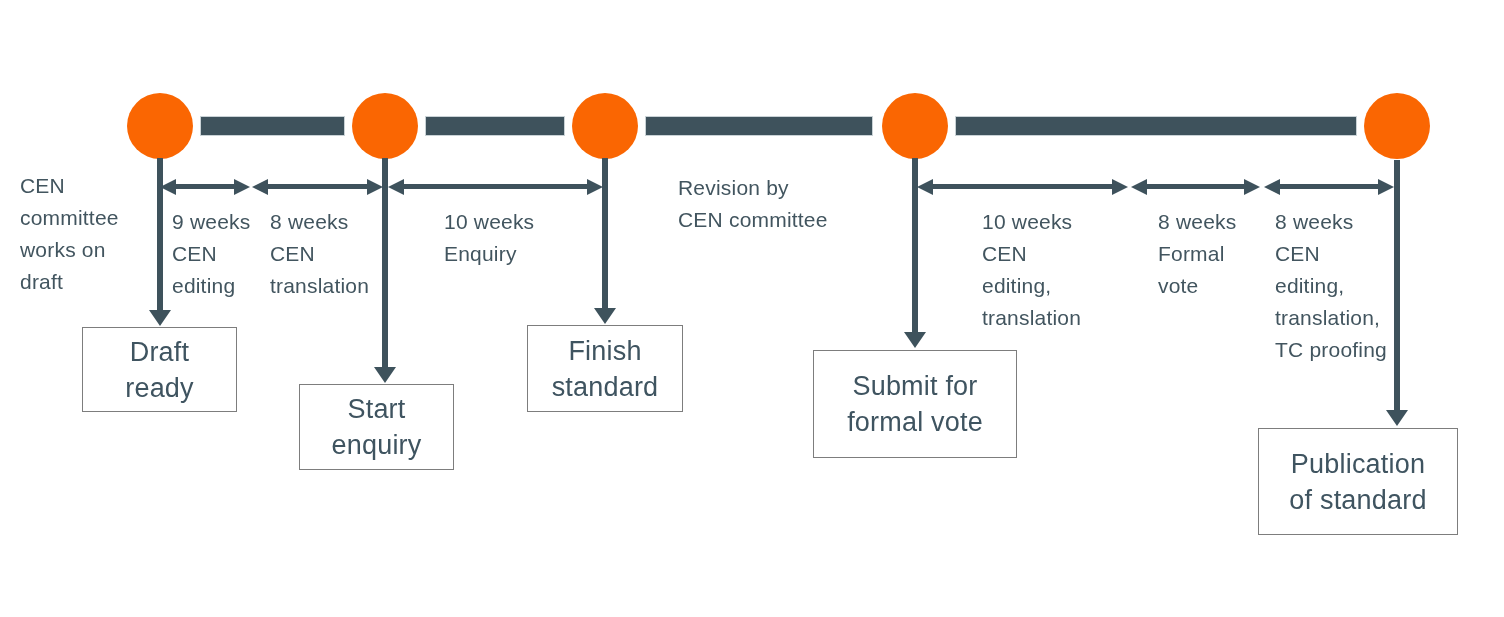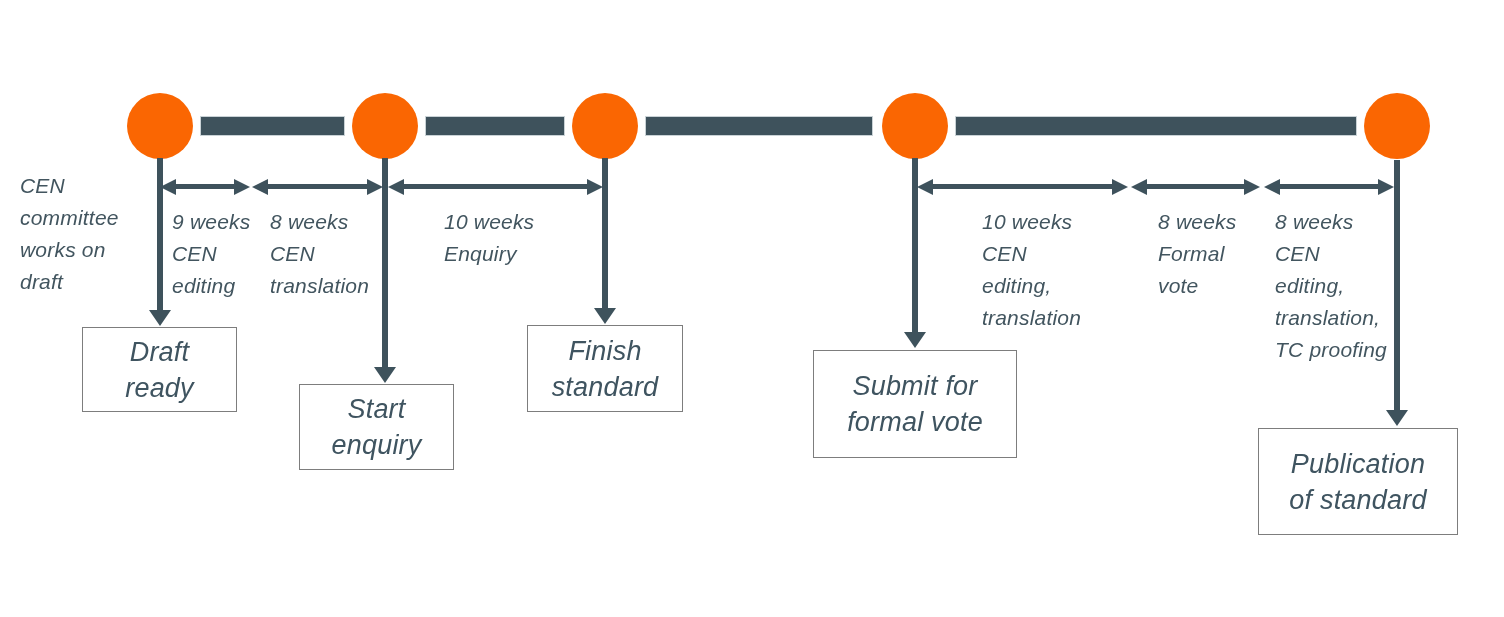--- a/index.html
+++ b/index.html
@@ -1,19 +1,18 @@
 <!DOCTYPE html>
 <html><head>
 <meta charset="utf-8">
 <style>
   html,body{margin:0;padding:0;background:#ffffff;}
   #canvas{
     position:relative;width:1504px;height:617px;background:#ffffff;overflow:hidden;
     font-family:"Liberation Sans","DejaVu Sans",sans-serif;
-    font-style:italic;
   }
   .dot{
     position:absolute;width:66px;height:66px;border-radius:50%;
     background:#fa6602;top:93px;
   }
   .bar{
     position:absolute;top:116px;height:20px;background:#3e525c;
     border:1px solid #c9d2d6;box-sizing:border-box;
   }
   .stem{position:absolute;width:6px;background:#3e525c;}
@@ -115,20 +114,22 @@
 CEN
 editing</div>
 
   <div class="note" style="left:270px;top:206px;width:110px">8 weeks
 CEN
 translation</div>
 
   <div class="note" style="left:444px;top:206px;width:110px">10 weeks
 Enquiry</div>
 
+  <div class="note" style="left:678px;top:172px;width:180px">Revision by
+CEN committee</div>
 
   <div class="note" style="left:982px;top:206px;width:120px">10 weeks
 CEN
 editing,
 translation</div>
 
   <div class="note" style="left:1158px;top:206px;width:90px">8 weeks
 Formal
 vote</div>
 

